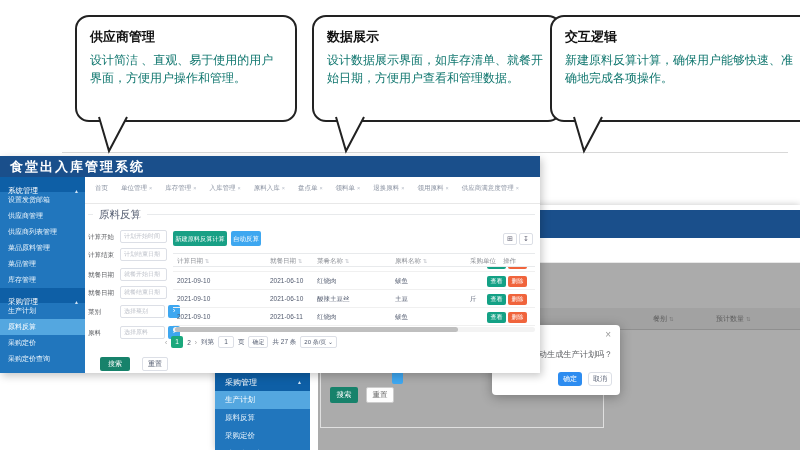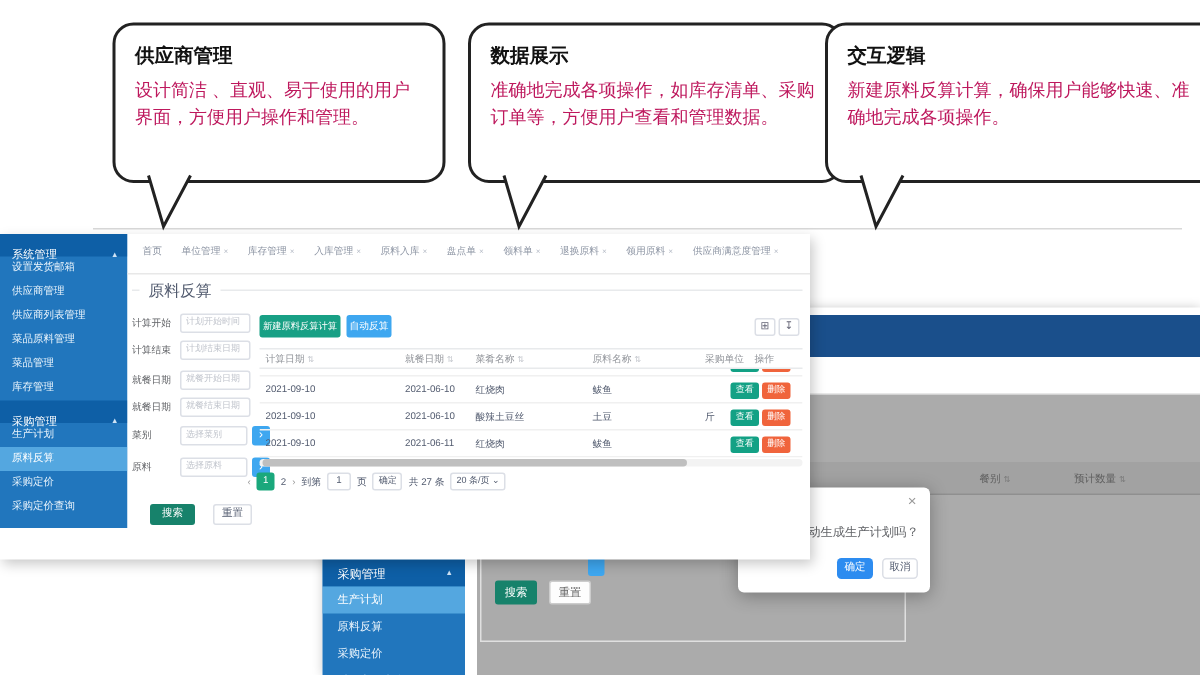--- a/index.html
+++ b/index.html
@@ -6,21 +6,21 @@
   body { font-family:"Liberation Sans","DejaVu Sans",sans-serif; background:#fff; }
   .stage { position:relative; width:800px; height:450px; background:#fff; overflow:hidden; }
 
   
   .deco-line { position:absolute; left:62px; top:152px; width:726px; height:1px; background:#d8d8d8; z-index:5; }
 
   
   .bubble { position:absolute; top:15px; height:107px; background:#fff; border:2px solid #222;
             border-radius:14px; padding:9px 13px; z-index:30; }
   .bubble .b-title { font-size:13px; font-weight:bold; color:#111; margin:2px 0 5px; }
-  .bubble .b-body { font-size:12px; line-height:1.5; color:#be185d; }
+  .bubble .b-body { font-size:12px; line-height:1.5; color:#0f766e; }
   .bubble-tail { position:absolute; left:18px; bottom:-34px; width:40px; height:38px; }
 
   
   .titlebar { background:#1a4f8b; }
   .snav { background:#2176bd; overflow:hidden; }
   .snav-sec { display:flex; align-items:center; justify-content:space-between; background:#0e5fa6; color:#fff; }
   .snav-item { color:#eaf4fc; }
   .snav-item.sel { background:#54a7e0; color:#fff; }
 
   
@@ -127,21 +127,21 @@
   <div class="bubble" style="left:75px; width:222px;">
     <div class="b-title">供应商管理</div>
     <div class="b-body">设计简洁 、直观、易于使用的用户界面，方便用户操作和管理。</div>
     <svg class="bubble-tail" viewBox="0 0 40 38">
       <path d="M4,1 L14,35 L32,1 Z" fill="#ffffff" stroke="none"></path>
       <path d="M4,1 L14,35 L32,1" fill="none" stroke="#222" stroke-width="2"></path>
     </svg>
   </div>
   <div class="bubble" style="left:312px; width:250px;">
     <div class="b-title">数据展示</div>
-    <div class="b-body">准确地完成各项操作，如库存清单、采购订单等，方便用户查看和管理数据。</div>
+    <div class="b-body">设计数据展示界面，如库存清单、就餐开始日期，方便用户查看和管理数据。</div>
     <svg class="bubble-tail" viewBox="0 0 40 38">
       <path d="M4,1 L14,35 L32,1 Z" fill="#ffffff" stroke="none"></path>
       <path d="M4,1 L14,35 L32,1" fill="none" stroke="#222" stroke-width="2"></path>
     </svg>
   </div>
   <div class="bubble" style="left:550px; width:266px;">
     <div class="b-title">交互逻辑</div>
     <div class="b-body">新建原料反算计算，确保用户能够快速、准确地完成各项操作。</div>
     <svg class="bubble-tail" viewBox="0 0 40 38">
       <path d="M4,1 L14,35 L32,1 Z" fill="#ffffff" stroke="none"></path>
@@ -188,20 +188,23 @@
       <div class="dialog">
         <span class="dlg-close">×</span>
         <div class="dlg-msg">确定要自动生成生产计划吗？</div>
         <div class="dlg-ok">确定</div>
         <div class="dlg-cancel">取消</div>
       </div>
     </div>
   </div>
 
   <div class="win-left">
+    <div class="titlebar">
+      <span>食堂出入库管理系统</span>
+    </div>
 
     <div class="wl-body">
 
       <div class="wl-side snav">
         <div class="snav-sec">
           <span>系统管理</span>
           <span class="caret-up">▲</span>
         </div>
         <div class="snav-item">设置发货邮箱</div>
         <div class="snav-item">供应商管理</div>

